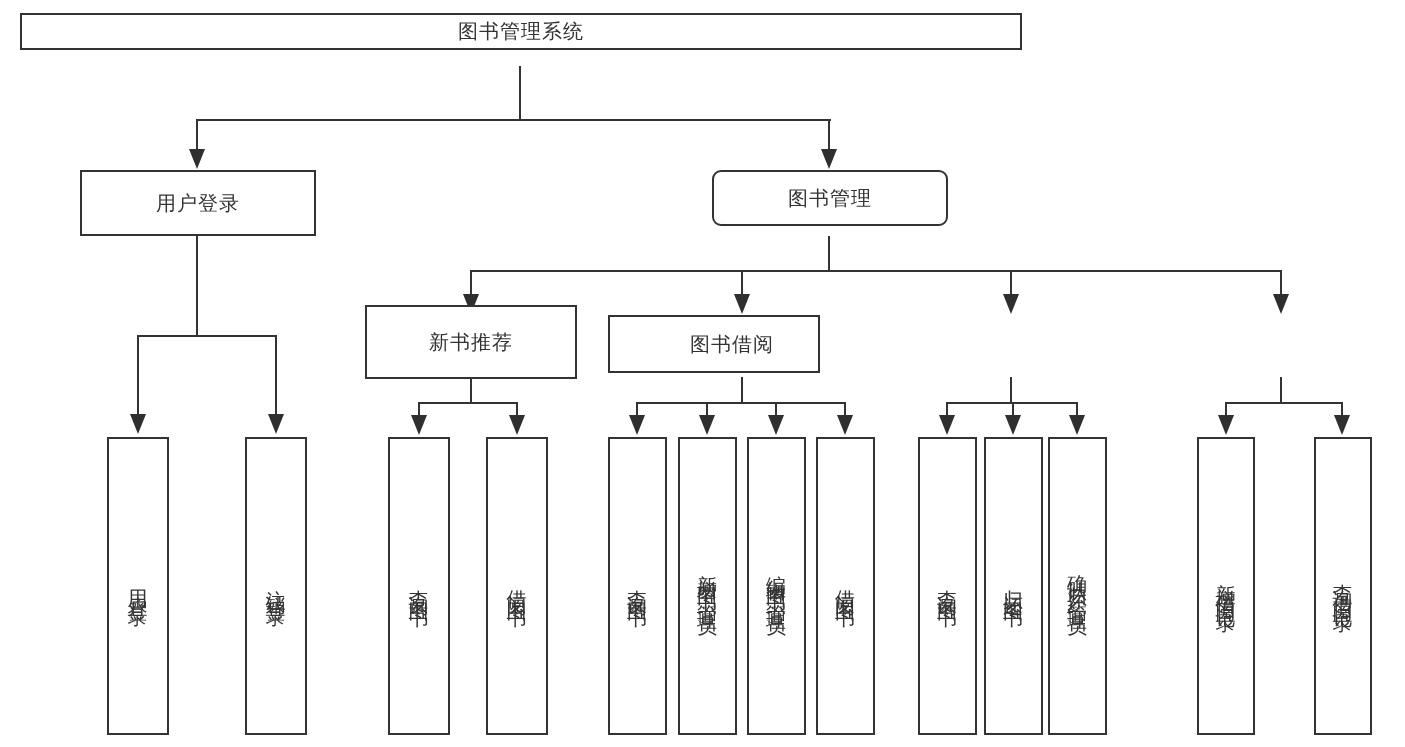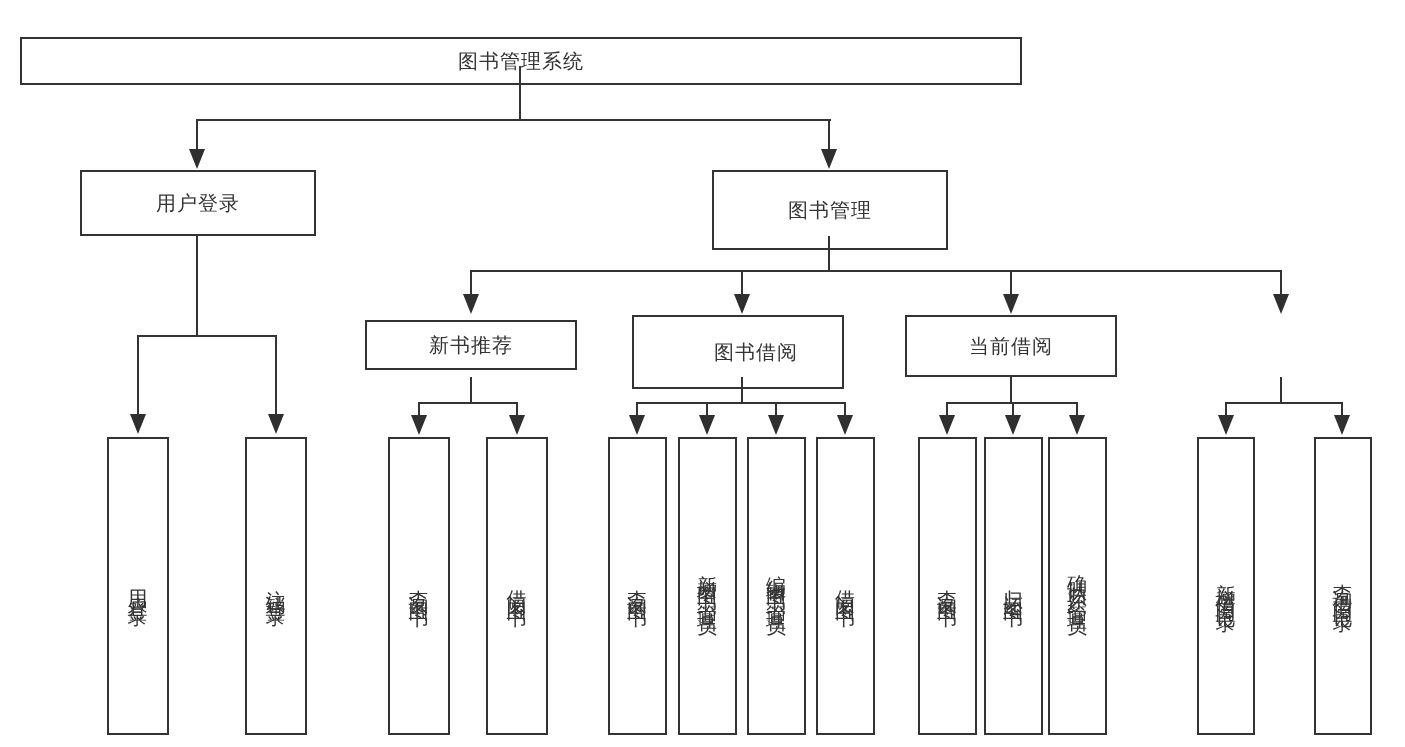--- a/index.html
+++ b/index.html
@@ -62,35 +62,35 @@
     letter-spacing: 1px;
     white-space: nowrap;
     z-index: 5;
   }
 </style>
 </head>
 <body>
 
 <div class="canvas">
 
-  <div class="box hbox" style="left:20px; top:13px; width:1002px; height:48px;margin-top:24px;">
+  <div class="box hbox" style="left:20px; top:13px; width:1002px; height:37px;">
     <span>图书管理系统</span>
   </div>
 
   <div class="line" style="left:519px; top:66px; width:2px; height:55px;"></div>
   <div class="line" style="left:196px; top:119px; width:635px; height:2px;"></div>
   <div class="line" style="left:196px; top:119px; width:2px; height:31px;"></div>
   <div class="line" style="left:828px; top:119px; width:2px; height:31px;"></div>
   <div class="arrow" style="left:189px; top:149px;"></div>
   <div class="arrow" style="left:821px; top:149px;"></div>
 
   <div class="box hbox" style="left:80px; top:170px; width:236px; height:66px;">
     <span>用户登录</span>
   </div>
-  <div class="box hbox" style="left:712px; top:170px; width:236px; height:80px;">
+  <div class="box hbox" style="left:712px; top:170px; width:236px; height:56px;border-radius:9px;">
     <span>图书管理</span>
   </div>
 
   <div class="line" style="left:196px; top:236px; width:2px; height:101px;"></div>
   <div class="line" style="left:137px; top:335px; width:140px; height:2px;"></div>
   <div class="line" style="left:137px; top:335px; width:2px; height:80px;"></div>
   <div class="line" style="left:275px; top:335px; width:2px; height:80px;"></div>
   <div class="arrow" style="left:130px; top:414px;"></div>
   <div class="arrow" style="left:268px; top:414px;"></div>
 
@@ -98,28 +98,25 @@
   <div class="line" style="left:470px; top:270px; width:812px; height:2px;"></div>
   <div class="line" style="left:470px; top:270px; width:2px; height:25px;"></div>
   <div class="line" style="left:741px; top:270px; width:2px; height:25px;"></div>
   <div class="line" style="left:1010px; top:270px; width:2px; height:25px;"></div>
   <div class="line" style="left:1280px; top:270px; width:2px; height:25px;"></div>
   <div class="arrow" style="left:463px; top:294px;"></div>
   <div class="arrow" style="left:734px; top:294px;"></div>
   <div class="arrow" style="left:1003px; top:294px;"></div>
   <div class="arrow" style="left:1273px; top:294px;"></div>
 
-  <div class="box hbox" style="left:365px; top:320px; width:212px; height:50px;">
+  <div class="box hbox" style="left:365px; top:305px; width:212px; height:74px;">
     <span>新书推荐</span>
   </div>
-  <div class="box hbox" style="left:632px; top:315px; width:212px; height:74px;padding-left:36px;">
+  <div class="box hbox" style="left:608px; top:315px; width:212px; height:58px;padding-left:36px;">
     <span>图书借阅</span>
-  </div>
-  <div class="box hbox" style="left:905px; top:315px; width:212px; height:62px;">
-    <span>当前借阅</span>
   </div>
 
   <div class="line" style="left:470px; top:377px; width:2px; height:27px;"></div>
   <div class="line" style="left:418px; top:402px; width:100px; height:2px;"></div>
   <div class="line" style="left:418px; top:402px; width:2px; height:14px;"></div>
   <div class="line" style="left:516px; top:402px; width:2px; height:14px;"></div>
   <div class="arrow" style="left:411px; top:415px;"></div>
   <div class="arrow" style="left:509px; top:415px;"></div>
 
   <div class="line" style="left:741px; top:377px; width:2px; height:27px;"></div>

